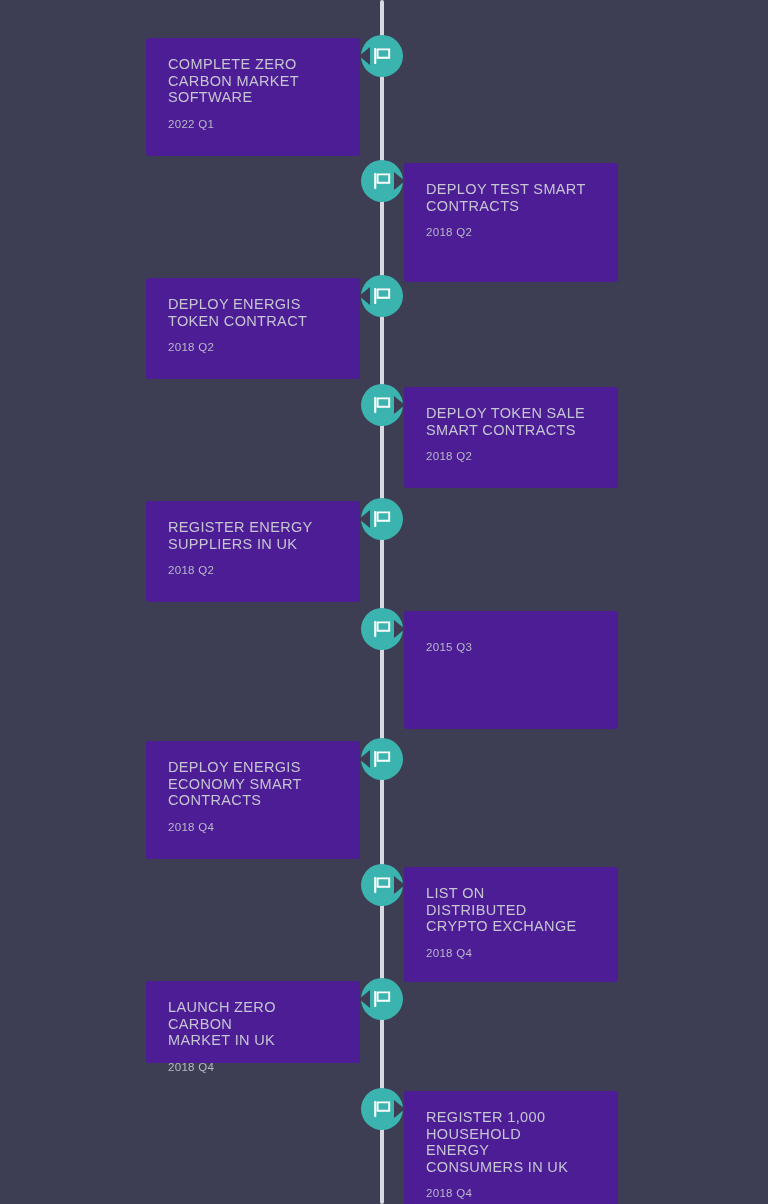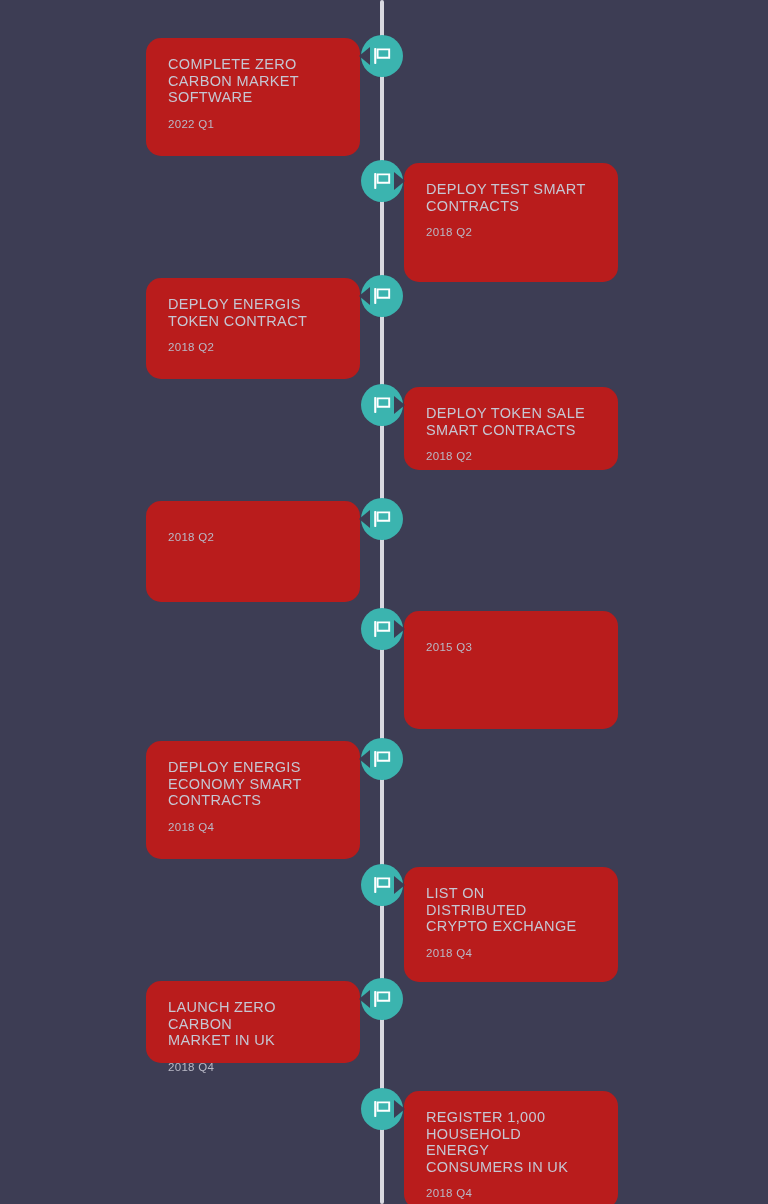--- a/index.html
+++ b/index.html
@@ -33,22 +33,22 @@
 
   .item {
     position: absolute;
     left: 0;
     width: 768px;
   }
 
   
   .card {
     position: absolute;
-    background: #b91c1c;
-    border-radius: 15px;
+    background: #4c1d95;
+    border-radius: 3px;
     padding: 18px 32px 16px 22px;
     z-index: 2;
   }
   .card.left  { left: 146px; width: 214px; }
   .card.right { left: 404px; width: 214px; }
 
   .card-title {
     color: #c6c6d2;
     font-size: 14.5px;
     line-height: 16.5px;
@@ -125,38 +125,40 @@
           <circle cx="23" cy="23" r="21" fill="#3bb4af"></circle>
           <path d="M0 23 L11 14 L11 32 Z" fill="#3d3d54"></path>
           <g fill="#ffffff">
             <rect x="15.2" y="15" width="2.1" height="16" rx="0.8"></rect>
             <path d="M18.6 16.4 h11.6 v8.4 H18.6 z" fill="none" stroke="#ffffff" stroke-width="1.9"></path>
           </g>
         </svg>
       </div>
     </div>
     <div class="item">
-      <div class="card right" style="top: 387px; height: 83px;">
+      <div class="card right" style="top: 387px; height: 101px;">
         <div class="card-title">DEPLOY TOKEN SALE
 SMART CONTRACTS</div>
         <div class="card-date">2018 Q2</div>
       </div>
       <div class="marker" style="top: 382px; left: 359px;">
         <svg viewBox="0 0 46 46" xmlns="http://www.w3.org/2000/svg">
           <circle cx="23" cy="23" r="21" fill="#3bb4af"></circle>
           <path d="M46 23 L35 14 L35 32 Z" fill="#3d3d54"></path>
           <g fill="#ffffff">
             <rect x="15.2" y="15" width="2.1" height="16" rx="0.8"></rect>
             <path d="M18.6 16.4 h11.6 v8.4 H18.6 z" fill="none" stroke="#ffffff" stroke-width="1.9"></path>
           </g>
         </svg>
       </div>
     </div>
     <div class="item">
       <div class="card left" style="top: 501px; height: 101px;">
+        <div class="card-title">REGISTER ENERGY
+SUPPLIERS IN UK</div>
         <div class="card-date">2018 Q2</div>
       </div>
       <div class="marker" style="top: 496px; left: 359px;">
         <svg viewBox="0 0 46 46" xmlns="http://www.w3.org/2000/svg">
           <circle cx="23" cy="23" r="21" fill="#3bb4af"></circle>
           <path d="M0 23 L11 14 L11 32 Z" fill="#3d3d54"></path>
           <g fill="#ffffff">
             <rect x="15.2" y="15" width="2.1" height="16" rx="0.8"></rect>
             <path d="M18.6 16.4 h11.6 v8.4 H18.6 z" fill="none" stroke="#ffffff" stroke-width="1.9"></path>
           </g>

